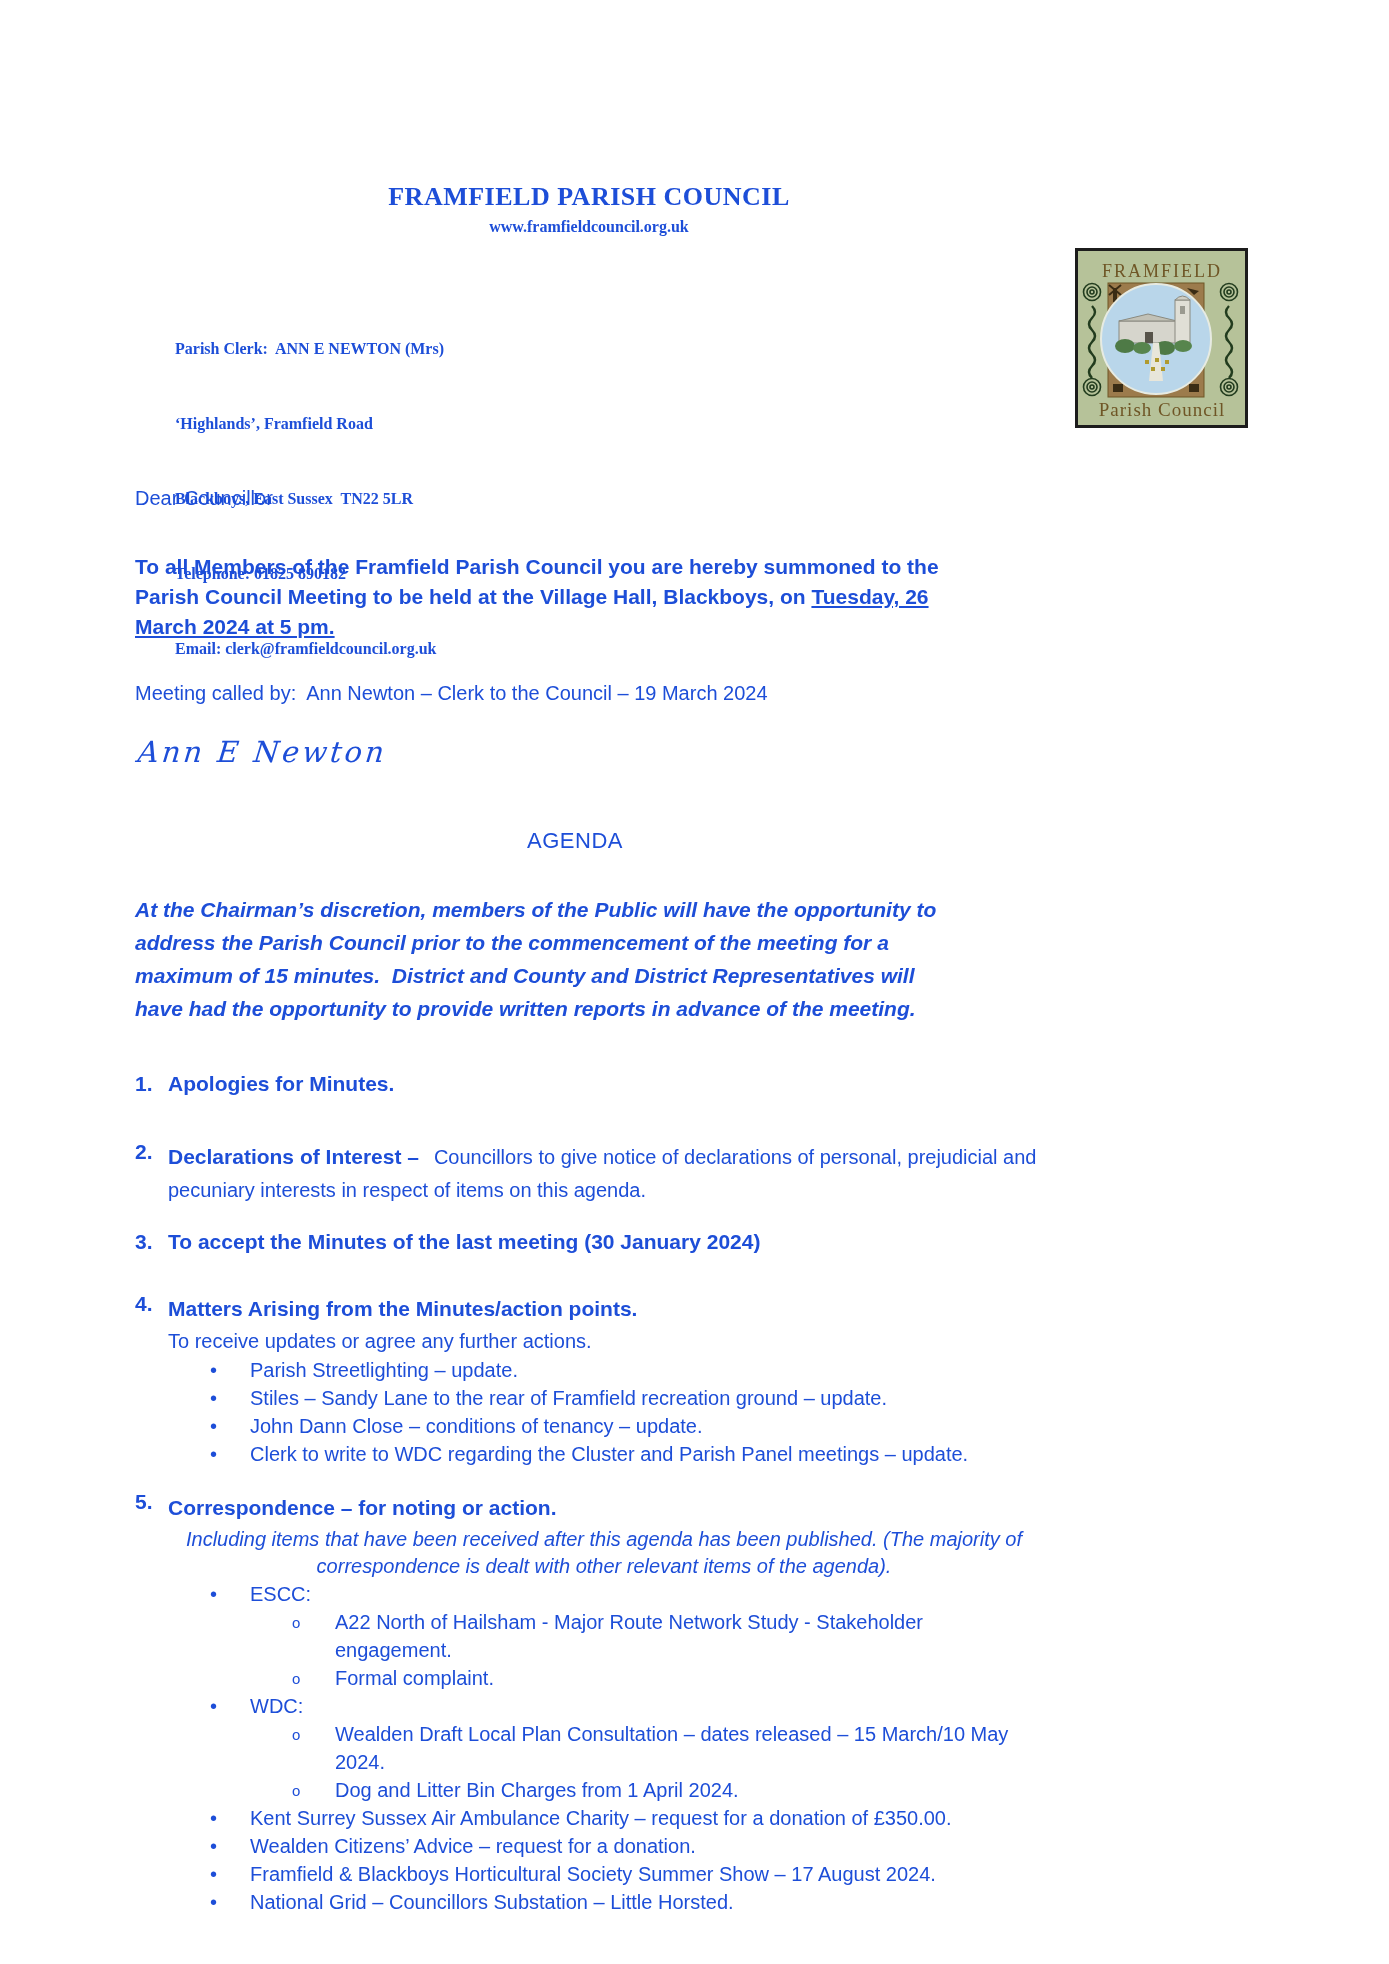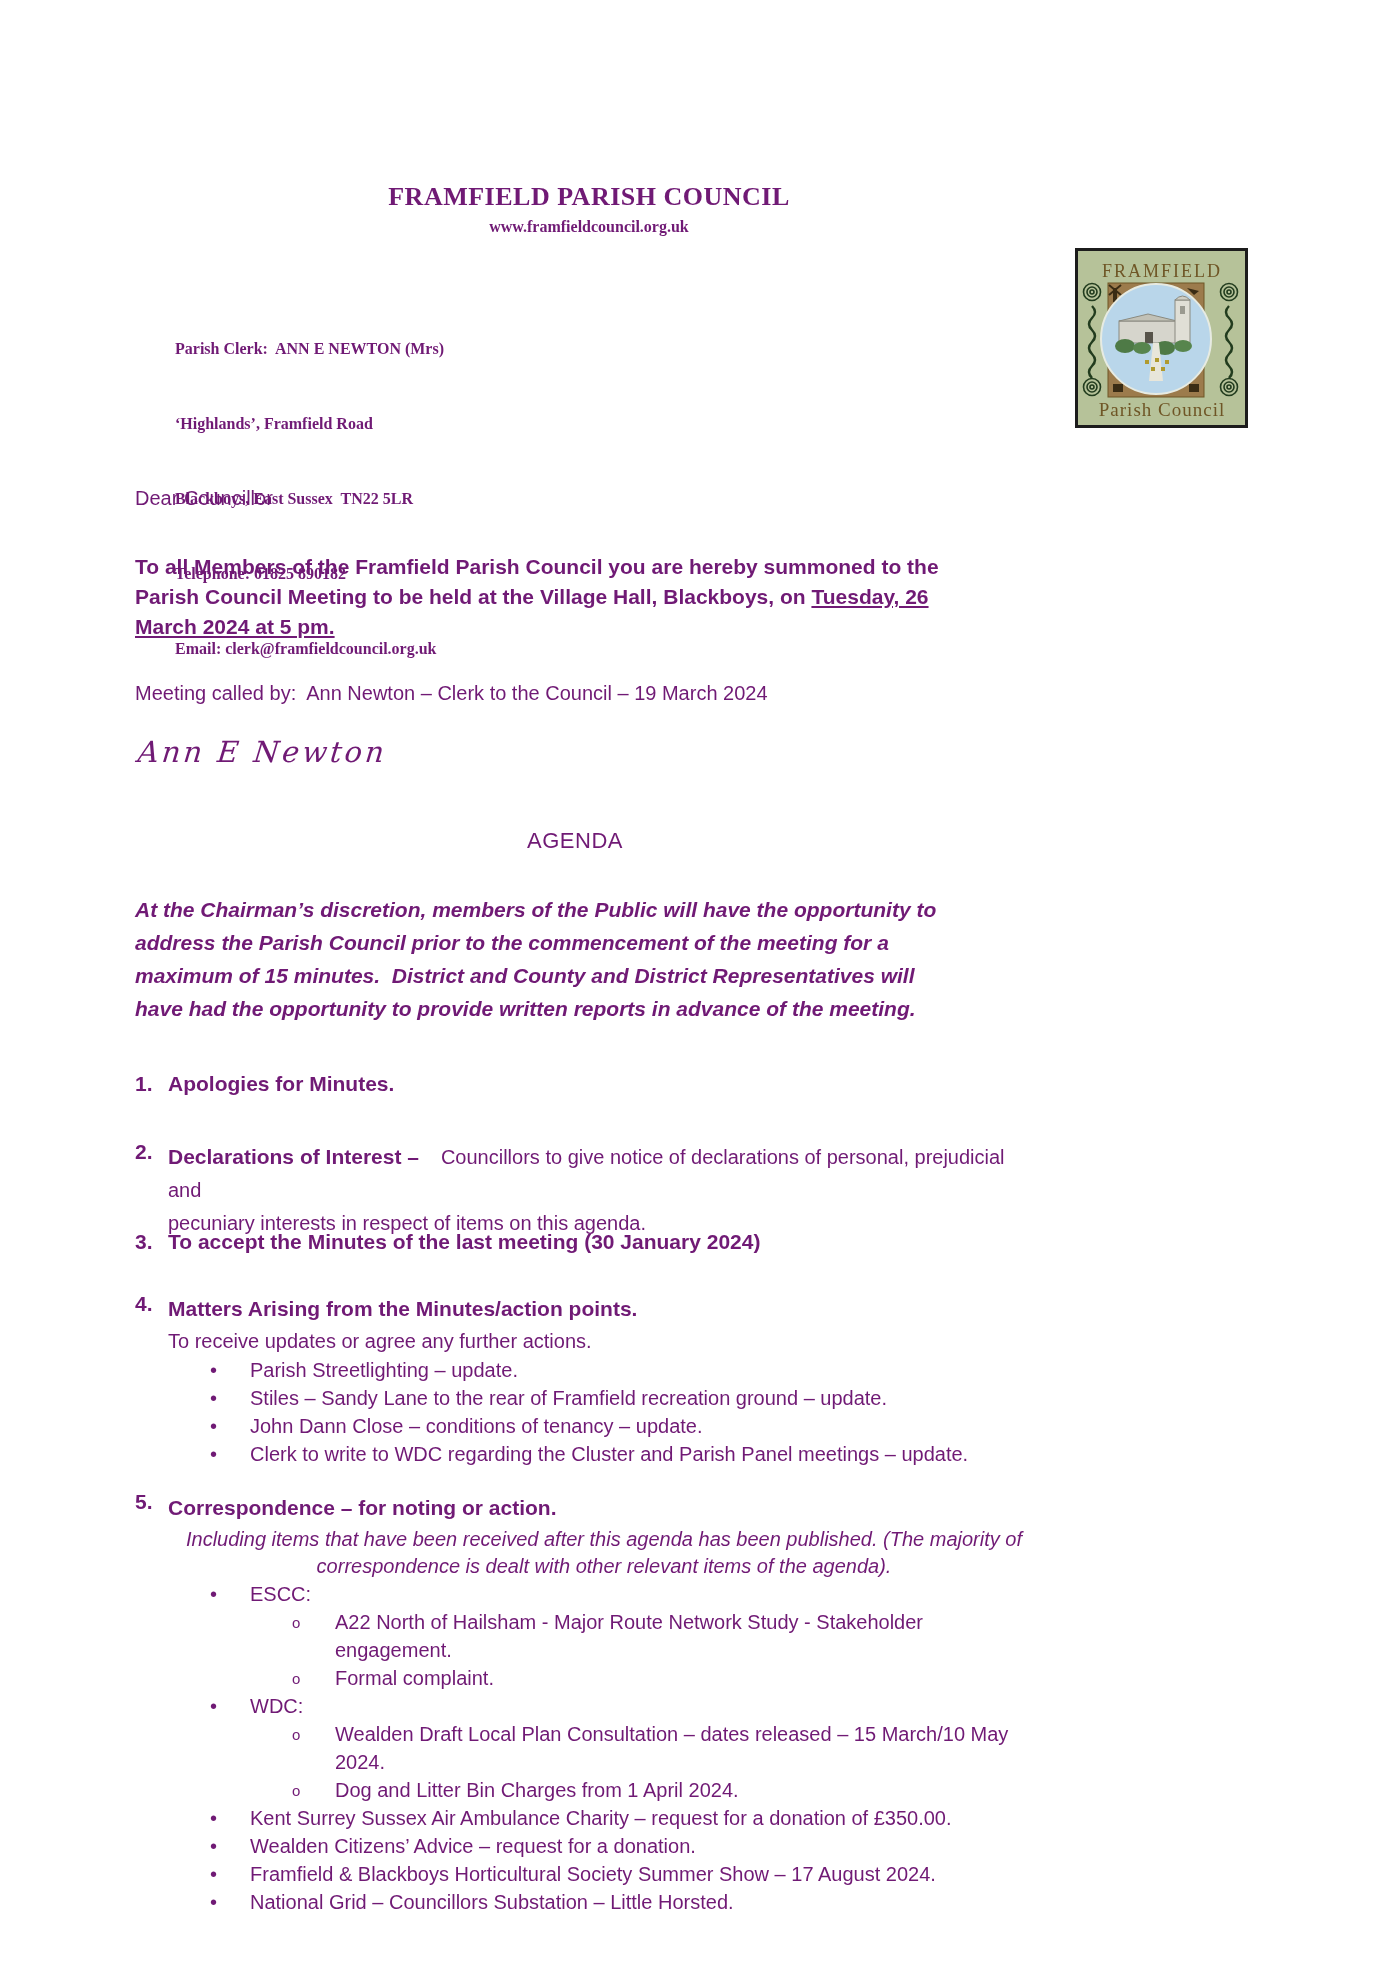--- a/index.html
+++ b/index.html
@@ -1,18 +1,18 @@
 <!DOCTYPE html>
 <html><head>
 <meta charset="utf-8">
 <style>
   html,body { margin:0; padding:0; background:#ffffff; }
   .page {
     position:relative; width:1389px; height:1964px; background:#ffffff;
-    font-family:"Liberation Sans", sans-serif; color:#701a75; overflow:hidden;
+    font-family:"Liberation Sans", sans-serif; color:#1d4ed8; overflow:hidden;
   }
   
   .lh-center { position:absolute; left:135px; top:183px; width:908px; text-align:center; }
   .lh-title  { font-family:"Liberation Serif", serif; font-weight:bold; font-size:26px; line-height:28px; letter-spacing:0.5px; }
   .lh-site   { font-family:"Liberation Serif", serif; font-weight:bold; font-size:16px; line-height:18px; margin-top:7px; }
   .contact   { position:absolute; left:175px; top:286px; font-family:"Liberation Serif", serif; font-weight:bold; font-size:16px; line-height:25px; white-space:pre-wrap; }
   
   .logo { position:absolute; left:1075px; top:248px; width:173px; height:180px; }
   
   .abs { position:absolute; }
@@ -24,21 +24,21 @@
   .agenda-head { left:135px; top:828px; width:880px; text-align:center; font-weight:normal; font-size:22px; letter-spacing:0.5px; }
   .notice { left:135px; top:893px; width:880px; text-align:left; font-weight:bold; font-style:italic; font-size:21px; line-height:33px; }
   .notice div { white-space:pre-wrap; }
   
   .item { position:absolute; left:135px; width:905px; }
   .item .num { position:absolute; left:0; top:0; font-weight:bold; font-size:21px; }
   .item .body { padding-left:33px; }
   .item-title { font-weight:bold; font-size:21px; }
   .i1 { top:1072px; } .i2 { top:1140px; } .i3 { top:1230px; } .i4 { top:1292px; } .i5 { top:1490px; }
   .i2 .body { font-size:20px; line-height:33px; }
-  .i2 .item-title { margin-right:22px; }
+  .i2 .item-title { margin-right:15px; }
   .i4 .item-title { display:block; line-height:34px; }
   .i4 .subtitle { font-size:20px; line-height:30px; }
   .i5 .item-title { display:block; line-height:36px; }
   .i5 .note { font-style:italic; font-size:20px; line-height:27px; white-space:pre-wrap;text-align:center; }
   .b1, .b2 { position:relative; font-size:20px; line-height:28px; }
   .b1 { padding-left:82px; }
   .b1::before { content:"\2022"; position:absolute; left:42px; top:0; font-size:20px; }
   .b2 { padding-left:167px; }
   .b2::before { content:"o"; position:absolute; left:124px; top:1px; font-size:15px; }
 </style>

